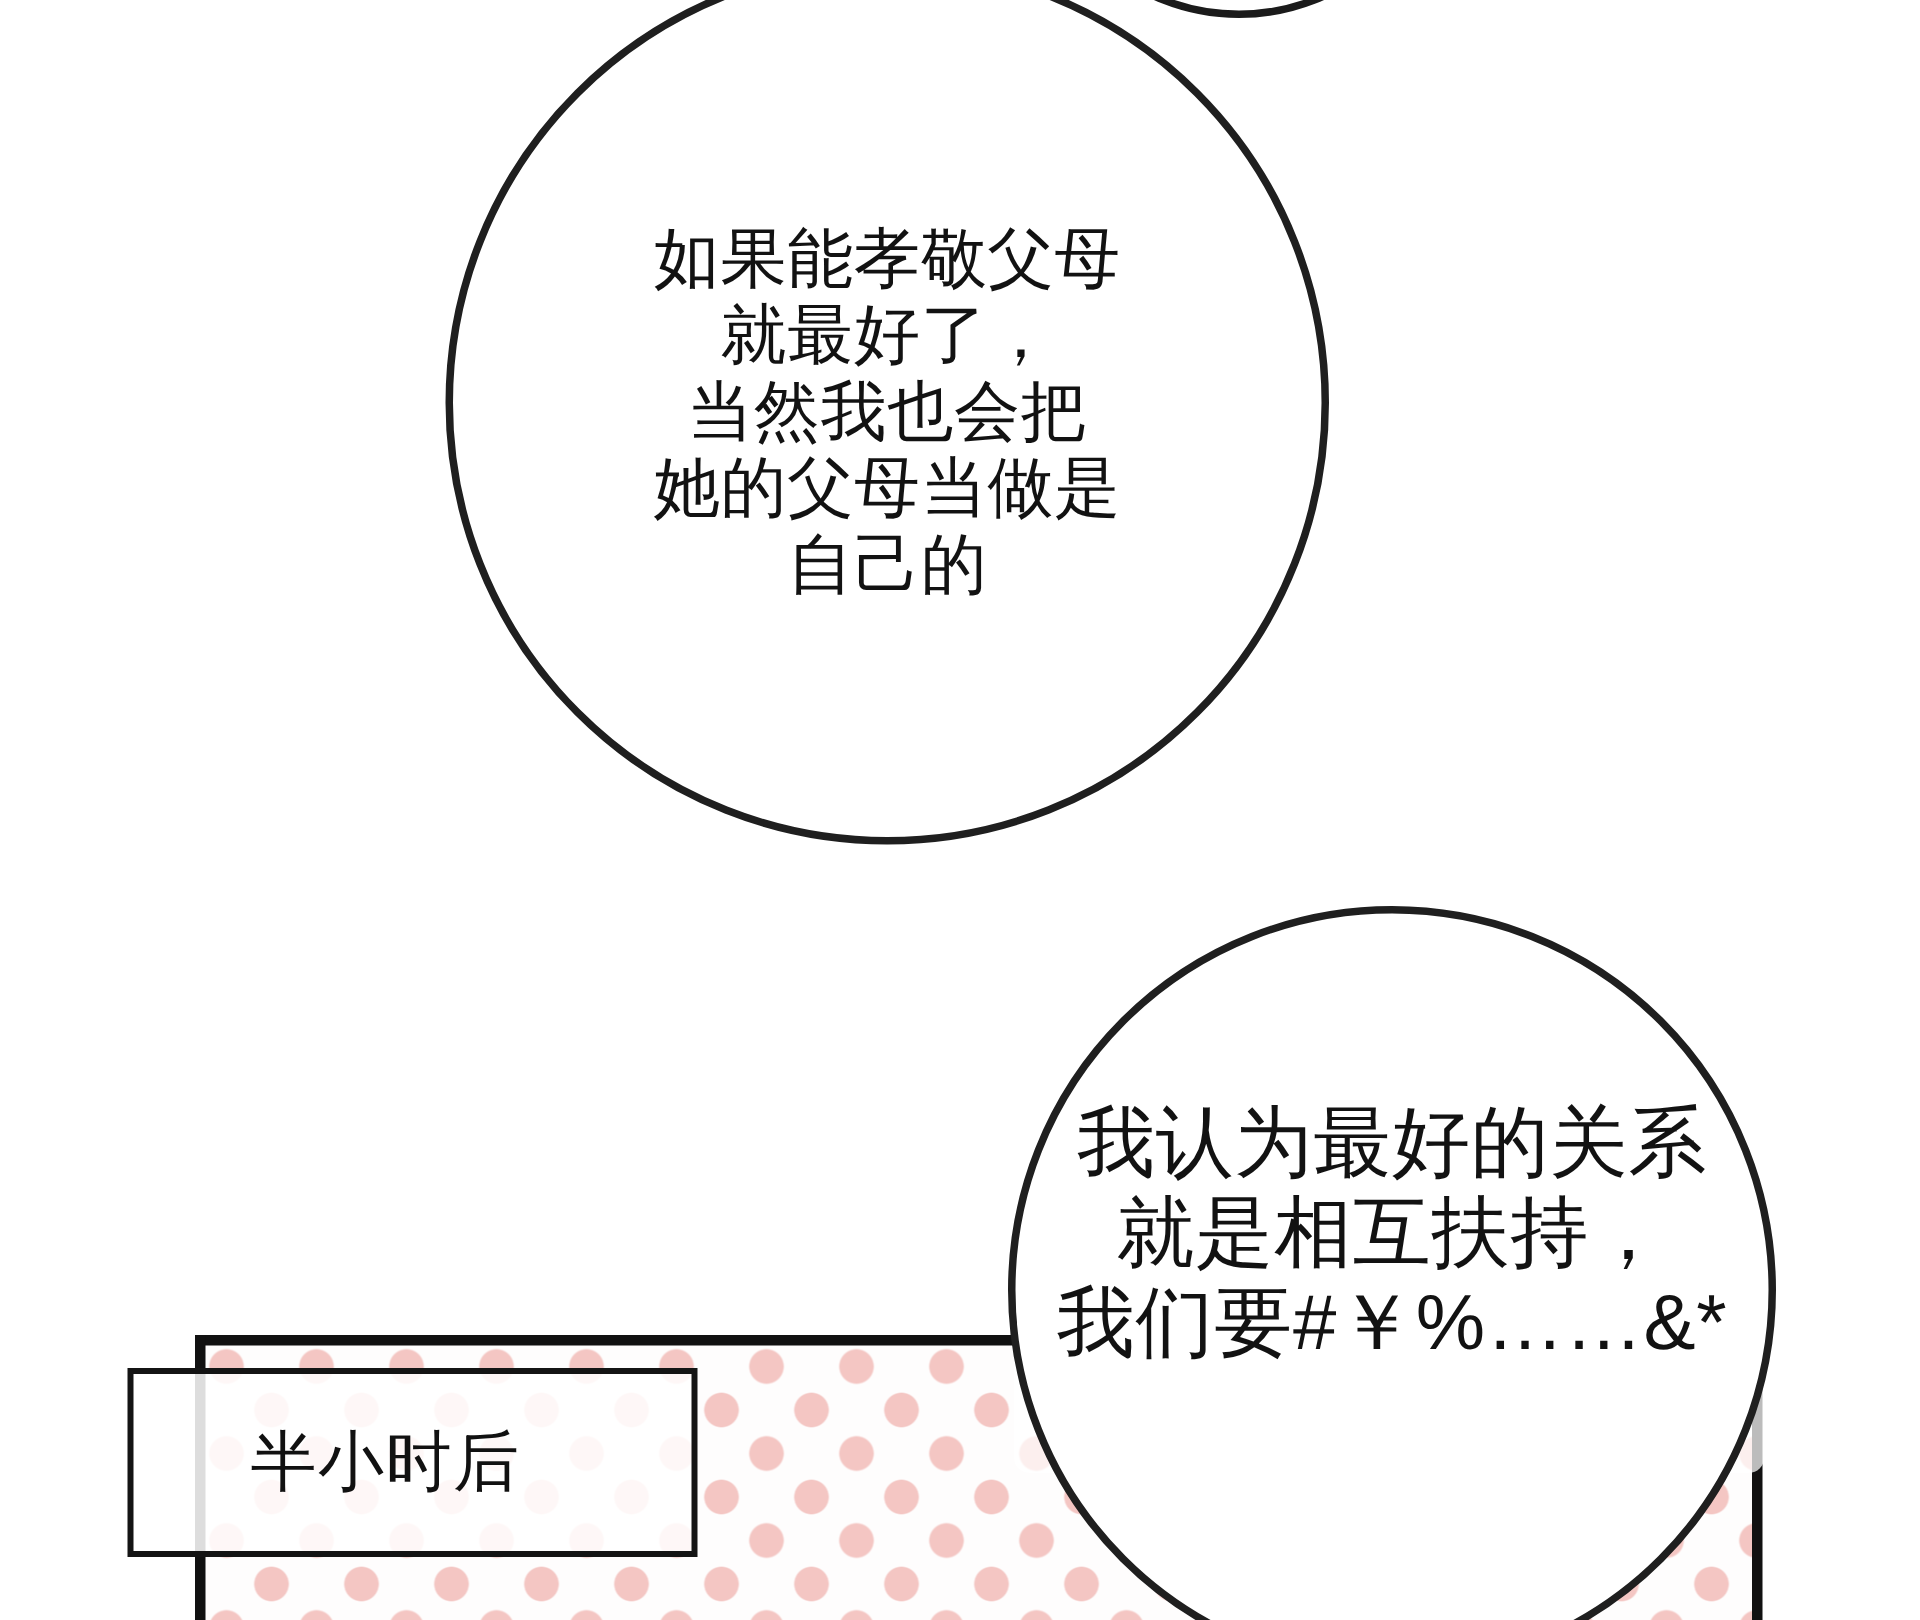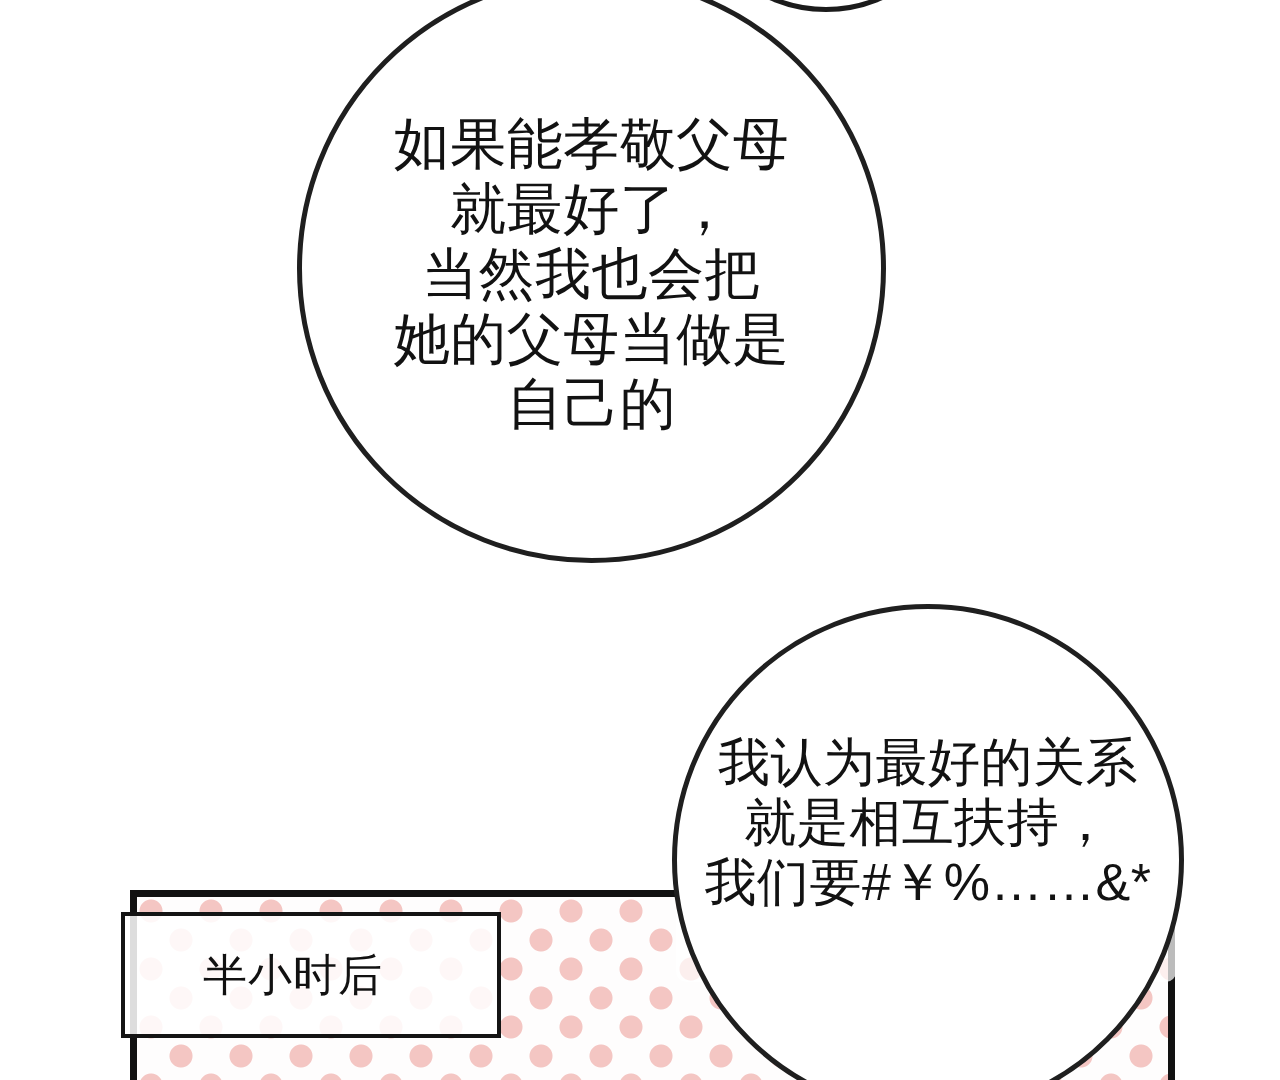--- a/index.html
+++ b/index.html
@@ -64,21 +64,21 @@
   .bubble-text {
     text-align: center;
     color: #121212;
     line-height: 1.16;
     letter-spacing: 0.5px;
     white-space: pre-line;
     font-weight: 400;
   }
 
   .bubble-1 .bubble-text {
-    font-size: 56px;
+    font-size: 44px;
     width: 430px;
     transform: translateY(6px);
   }
 
   .bubble-2 .bubble-text {
     font-size: 52px;
     width: 450px;
     transform: translateY(-38px);
   }
 
@@ -109,21 +109,20 @@
     left: 85px;
     top: 912px;
     width: 380px;
     height: 126px;
     box-sizing: border-box;
     border: 4px solid #141414;
     background: rgba(255, 255, 255, 0.86);
     z-index: 18;
     display: flex;
     align-items: center;
-    margin-left: 36px;
   }
 
   #caption-text {
     font-size: 44px;
     color: #111111;
     letter-spacing: 1px;
     padding-left: 78px;
     line-height: 1;
   }
 

